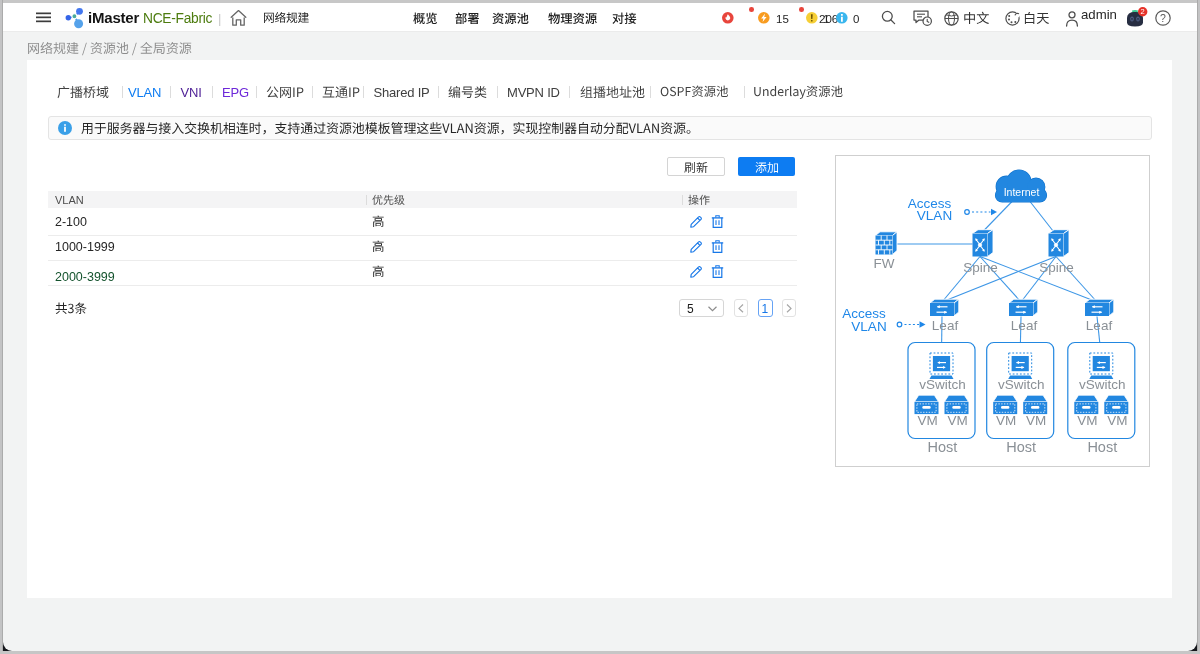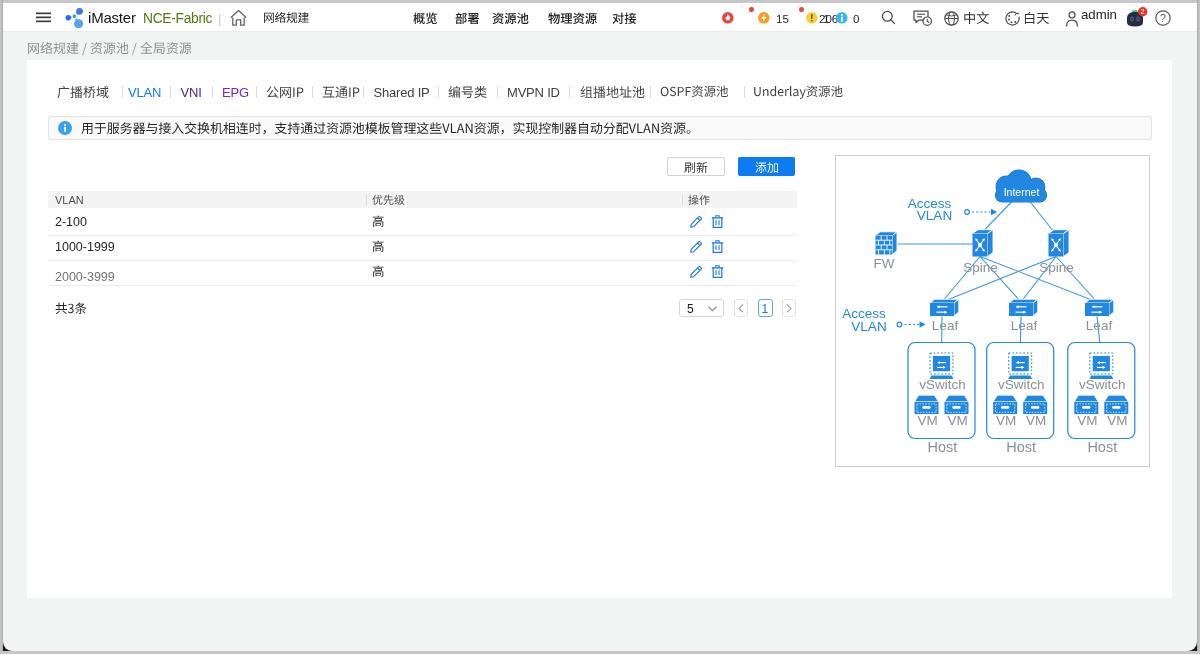--- a/index.html
+++ b/index.html
@@ -26,21 +26,21 @@
   </svg>
 <svg class="ab" style="left:63px;top:4px" width="26" height="26">
     <line x1="11.5" y1="12.5" x2="6" y2="14" stroke="#3f76ee" stroke-width="1.6"></line>
     <line x1="11.5" y1="12.5" x2="16.5" y2="7.5" stroke="#3f76ee" stroke-width="1.6"></line>
     <line x1="11.5" y1="12.5" x2="15.5" y2="19" stroke="#4b9ae8" stroke-width="1.6"></line>
     <circle cx="16.5" cy="7.3" r="3.4" fill="#4377f0"></circle>
     <circle cx="5.3" cy="13.8" r="2.7" fill="#3565e8"></circle>
     <circle cx="15.6" cy="19.8" r="4.5" fill="#55a2ea"></circle>
     <circle cx="11.4" cy="12.3" r="2.5" fill="#4aab9b" stroke="#fff" stroke-width="1.1"></circle>
   </svg>
-<div class="ab" style="left:88px;top:9px;font-size:15px;font-weight:normal;color:#141414;letter-spacing:-.2px">iMaster</div>
+<div class="ab" style="left:88px;top:9px;font-size:15px;font-weight:bold;color:#141414;letter-spacing:-.2px">iMaster</div>
 <div class="ab" style="left:143px;top:10.5px;font-size:13.8px;color:#4d7c0f;letter-spacing:-.3px">NCE-Fabric</div>
 <div class="ab" style="left:218px;top:11px;font-size:13px;color:#c9c9c9">|</div>
 <svg class="ab" style="left:229px;top:9px" width="19" height="18" viewBox="0 0 19 18">
     <path d="M2.2 8.2 L9.5 1.6 L16.8 8.2" fill="none" stroke="#666" stroke-width="1.3" stroke-linejoin="round" stroke-linecap="round"></path>
     <path d="M3.8 8.8 L3.8 16.2 L7.3 16.2 L7.3 10.8 L11.7 10.8 L11.7 16.2 L15.2 16.2 L15.2 8.8" fill="none" stroke="#666" stroke-width="1.3" stroke-linejoin="round" stroke-linecap="round"></path>
   </svg>
 <svg style="position:absolute;left:263.0px;top:22.3px;overflow:visible" width="2" height="2">
     <path d="M2.3 -6.3C2.8 -5.7 3.4 -4.9 3.9 -4.2C3.5 -2.9 2.9 -1.8 2.0 -1.0C2.2 -0.9 2.6 -0.7 2.7 -0.5C3.4 -1.3 4.0 -2.3 4.5 -3.4C4.8 -2.8 5.2 -2.3 5.4 -1.9L6.0 -2.4C5.7 -2.9 5.3 -3.6 4.8 -4.2C5.1 -5.2 5.4 -6.3 5.6 -7.5L4.8 -7.6C4.6 -6.7 4.4 -5.8 4.2 -5.1C3.8 -5.7 3.3 -6.3 2.8 -6.8ZM5.7 -6.3C6.2 -5.7 6.8 -4.9 7.3 -4.1C6.8 -2.8 6.2 -1.7 5.3 -0.9C5.5 -0.8 5.9 -0.6 6.0 -0.4C6.8 -1.2 7.4 -2.2 7.8 -3.3C8.2 -2.6 8.6 -2.0 8.8 -1.5L9.4 -2.0C9.2 -2.6 8.7 -3.4 8.2 -4.2C8.5 -5.2 8.7 -6.3 8.9 -7.4L8.1 -7.5C8.0 -6.7 7.8 -5.8 7.6 -5.1C7.2 -5.7 6.7 -6.2 6.3 -6.8ZM1.0 -9.2V0.9H1.9V-8.4H9.9V-0.2C9.9 -0.0 9.8 0.0 9.6 0.0C9.4 0.1 8.6 0.1 7.8 0.0C8.0 0.3 8.1 0.7 8.2 0.9C9.2 0.9 9.9 0.9 10.3 0.8C10.6 0.6 10.8 0.3 10.8 -0.2V-9.2ZM12.0 -0.6 12.2 0.3C13.3 -0.1 14.7 -0.5 16.1 -0.9L16.0 -1.7C14.5 -1.3 13.0 -0.8 12.0 -0.6ZM18.2 -10.1C17.7 -8.8 16.9 -7.6 16.0 -6.7L16.1 -6.9L15.3 -7.4C15.1 -7.0 14.9 -6.5 14.6 -6.1L13.1 -6.0C13.8 -7.0 14.5 -8.2 15.1 -9.5L14.2 -9.9C13.7 -8.5 12.9 -7.0 12.6 -6.6C12.3 -6.2 12.1 -5.9 11.9 -5.9C12.0 -5.6 12.2 -5.2 12.2 -5.0C12.4 -5.1 12.7 -5.1 14.1 -5.3C13.6 -4.6 13.1 -4.0 12.9 -3.8C12.5 -3.3 12.2 -3.0 12.0 -3.0C12.1 -2.8 12.2 -2.3 12.3 -2.1C12.5 -2.3 12.9 -2.4 15.9 -3.1C15.8 -3.3 15.8 -3.7 15.8 -3.9L13.6 -3.4C14.4 -4.4 15.2 -5.5 15.9 -6.6C16.1 -6.4 16.4 -6.1 16.5 -5.9C16.8 -6.3 17.2 -6.7 17.5 -7.1C17.9 -6.6 18.3 -6.0 18.9 -5.5C18.0 -5.0 17.0 -4.5 15.9 -4.2C16.0 -4.0 16.2 -3.6 16.3 -3.4C17.4 -3.8 18.5 -4.3 19.5 -5.0C20.4 -4.3 21.4 -3.8 22.5 -3.5C22.6 -3.7 22.7 -4.1 22.9 -4.3C21.9 -4.5 21.0 -5.0 20.1 -5.5C21.1 -6.3 21.9 -7.3 22.4 -8.5L21.9 -8.8L21.7 -8.8H18.6C18.7 -9.1 18.9 -9.5 19.0 -9.8ZM17.0 -3.5V0.8H17.8V0.2H21.2V0.8H22.0V-3.5ZM17.8 -0.5V-2.7H21.2V-0.5ZM21.2 -8.0C20.8 -7.2 20.2 -6.6 19.5 -6.0C18.9 -6.5 18.4 -7.2 18.0 -7.8L18.1 -8.0ZM28.6 -9.3V-3.1H29.5V-8.6H32.7V-3.1H33.6V-9.3ZM25.5 -9.8V-8.0H23.8V-7.1H25.5V-6.0L25.4 -5.2H23.5V-4.4H25.4C25.3 -2.8 24.9 -1.0 23.4 0.2C23.6 0.4 23.9 0.6 24.1 0.8C25.2 -0.2 25.7 -1.5 26.0 -2.8C26.5 -2.2 27.2 -1.3 27.5 -0.8L28.1 -1.5C27.8 -1.8 26.7 -3.2 26.2 -3.7L26.2 -4.4H28.1V-5.2H26.3L26.3 -6.0V-7.1H27.9V-8.0H26.3V-9.8ZM30.7 -7.6V-5.3C30.7 -3.5 30.3 -1.2 27.3 0.3C27.5 0.4 27.8 0.8 27.9 0.9C29.7 0.0 30.6 -1.3 31.1 -2.6V-0.3C31.1 0.5 31.4 0.7 32.2 0.7H33.1C34.1 0.7 34.2 0.2 34.3 -1.6C34.1 -1.7 33.8 -1.8 33.6 -2.0C33.5 -0.3 33.5 -0.0 33.1 -0.0H32.3C32.0 -0.0 31.9 -0.1 31.9 -0.4V-3.4H31.3C31.5 -4.1 31.5 -4.7 31.5 -5.3V-7.6ZM39.1 -8.9V-8.2H41.4V-7.3H38.4V-6.6H41.4V-5.7H39.1V-5.0H41.4V-4.1H39.0V-3.4H41.4V-2.5H38.5V-1.8H41.4V-0.6H42.2V-1.8H45.6V-2.5H42.2V-3.4H45.1V-4.1H42.2V-5.0H44.8V-6.6H45.7V-7.3H44.8V-8.9H42.2V-9.9H41.4V-8.9ZM42.2 -6.6H44.0V-5.7H42.2ZM42.2 -7.3V-8.2H44.0V-7.3ZM35.6 -4.6C35.6 -4.8 35.9 -4.9 36.1 -5.0H37.5C37.4 -4.0 37.2 -3.1 36.9 -2.3C36.5 -2.7 36.3 -3.3 36.1 -4.0L35.4 -3.8C35.7 -2.8 36.1 -2.1 36.5 -1.5C36.1 -0.7 35.6 -0.1 34.9 0.4C35.1 0.5 35.5 0.8 35.6 0.9C36.2 0.5 36.7 -0.1 37.1 -0.8C38.3 0.4 40.0 0.6 42.2 0.6H45.5C45.6 0.4 45.7 0.0 45.9 -0.2C45.2 -0.2 42.7 -0.2 42.2 -0.2C40.2 -0.2 38.6 -0.4 37.4 -1.6C37.9 -2.7 38.3 -4.0 38.4 -5.7L37.9 -5.8L37.8 -5.8H36.8C37.4 -6.7 38.0 -7.8 38.5 -8.9L37.9 -9.3L37.6 -9.2H35.3V-8.4H37.3C36.8 -7.3 36.2 -6.4 36.0 -6.1C35.8 -5.7 35.5 -5.4 35.3 -5.4C35.4 -5.2 35.6 -4.8 35.6 -4.6Z" fill="#262626"></path>
   </svg>
 <svg style="position:absolute;left:413.0px;top:22.6px;overflow:visible" width="2" height="2">
@@ -223,21 +223,21 @@
 <svg class="ab" style="left:690px;top:240.0px" width="13" height="13" viewBox="0 0 13 13">
     <path d="M1.2 9.3 L8.6 1.9 A1.1 1.1 0 0 1 10.2 1.9 L11 2.7 A1.1 1.1 0 0 1 11 4.3 L3.6 11.7 L0.8 12.1 Z M7.6 3 L9.9 5.3" fill="none" stroke="#1677e8" stroke-width="1.15" stroke-linejoin="round"></path>
   </svg>
 <svg class="ab" style="left:711px;top:240.0px" width="13" height="13" viewBox="0 0 13 13">
     <line x1="0.8" y1="2.9" x2="12.2" y2="2.9" stroke="#1677e8" stroke-width="1.3"></line>
     <path d="M4.8 2.6 L4.8 0.8 L8.2 0.8 L8.2 2.6" fill="none" stroke="#1677e8" stroke-width="1.05"></path>
     <path d="M2.2 2.8 L2.2 12.3 L10.8 12.3 L10.8 2.8" fill="none" stroke="#1677e8" stroke-width="1.2"></path>
     <line x1="5" y1="5.2" x2="5" y2="9.9" stroke="#1677e8" stroke-width="1.1"></line>
     <line x1="8" y1="5.2" x2="8" y2="9.9" stroke="#1677e8" stroke-width="1.1"></line>
   </svg>
-<div class="ab" style="left:55px;top:270px;font-size:12.5px;color:#737373">2000-3999</div>
+<div class="ab" style="left:55px;top:270px;font-size:12.5px;color:#14532d">2000-3999</div>
 <svg style="position:absolute;left:372.0px;top:275.5px;overflow:visible" width="2" height="2">
     <path d="M3.6 -7.0H9.0V-5.9H3.6ZM2.6 -7.7V-5.2H10.0V-7.7ZM5.5 -10.3 5.9 -9.2H0.7V-8.4H11.7V-9.2H6.9C6.8 -9.6 6.6 -10.1 6.4 -10.5ZM1.2 -4.5V1.0H2.1V-3.7H10.4V0.0C10.4 0.2 10.3 0.2 10.2 0.2C10.0 0.2 9.4 0.2 8.9 0.2C9.0 0.4 9.1 0.7 9.2 0.9C10.0 0.9 10.5 0.9 10.9 0.8C11.2 0.7 11.3 0.5 11.3 0.0V-4.5ZM3.5 -2.9V0.3H4.4V-0.4H8.8V-2.9ZM4.4 -2.2H8.0V-1.1H4.4Z" fill="#262626"></path>
   </svg>
 <div class="ab" style="left:48px;top:284.5px;width:749px;height:1px;background:#ececec"></div>
 <svg class="ab" style="left:690px;top:264.5px" width="13" height="13" viewBox="0 0 13 13">
     <path d="M1.2 9.3 L8.6 1.9 A1.1 1.1 0 0 1 10.2 1.9 L11 2.7 A1.1 1.1 0 0 1 11 4.3 L3.6 11.7 L0.8 12.1 Z M7.6 3 L9.9 5.3" fill="none" stroke="#1677e8" stroke-width="1.15" stroke-linejoin="round"></path>
   </svg>
 <svg class="ab" style="left:711px;top:264.5px" width="13" height="13" viewBox="0 0 13 13">
     <line x1="0.8" y1="2.9" x2="12.2" y2="2.9" stroke="#1677e8" stroke-width="1.3"></line>
     <path d="M4.8 2.6 L4.8 0.8 L8.2 0.8 L8.2 2.6" fill="none" stroke="#1677e8" stroke-width="1.05"></path>

